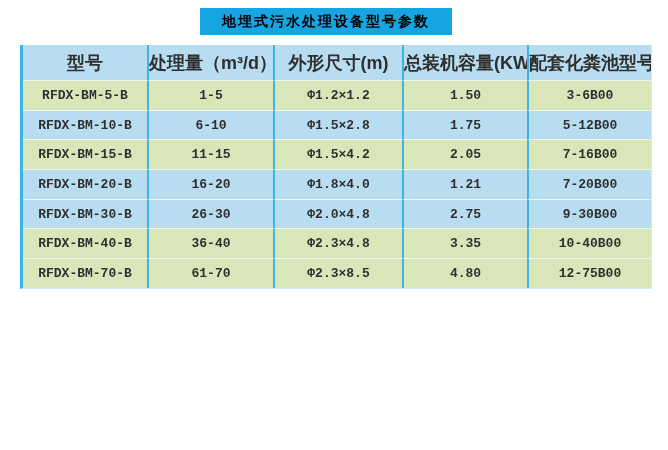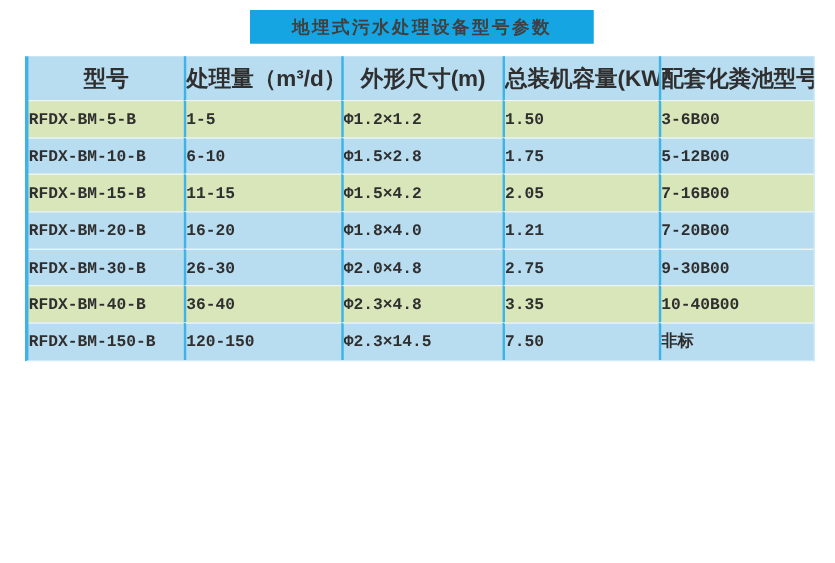--- a/index.html
+++ b/index.html
@@ -14,23 +14,23 @@
     --title-bg:#14a5e2;
     --row-blue:#b8dcf0;
     --row-green:#d9e6ba;
     --grid:#3eb3e6;
     --sep:#eef5ee;
     --text:#2f2f2f;
   }
   .title-bar {
     position:absolute;
     left:200px; top:8px;
-    width:275px; height:27px;
+    width:252px; height:27px;
     background:var(--title-bg);
-    color:#404040;
+    color:#000000;
     font-size:14px;
     font-weight:bold;
     letter-spacing:2px;
     display:flex;
     align-items:center;
     justify-content:center;
     white-space:nowrap;
   }
   .spec-table {
     position:absolute;
@@ -60,21 +60,21 @@
     white-space:nowrap;
     overflow:hidden;
   }
   .spec-table th:first-child { border-left:none; }
   .spec-table td {
     height:29.7px;
     color:var(--text);
     font-family:"Liberation Mono","DejaVu Sans Mono", monospace;
     font-size:13px;
     font-weight:bold;
-    text-align:left;
+    text-align:center;
     vertical-align:middle;
     border-left:2px solid var(--grid);
     border-top:1px solid var(--sep);
     white-space:nowrap;
     overflow:hidden;
   }
   .spec-table td:first-child { border-left:none; }
   .spec-table tr.row-green td { background:var(--row-green); }
   .spec-table tr.row-blue  td { background:var(--row-blue); }
 </style>
@@ -136,21 +136,21 @@
         <td>2.75</td>
         <td>9-30B00</td>
       </tr>
       <tr class="row-green">
         <td>RFDX-BM-40-B</td>
         <td>36-40</td>
         <td>Φ2.3×4.8</td>
         <td>3.35</td>
         <td>10-40B00</td>
       </tr>
-      <tr class="row-blue">
-        <td>RFDX-BM-150-B</td>
-        <td>120-150</td>
-        <td>Φ2.3×14.5</td>
-        <td>7.50</td>
-        <td>非标</td>
+      <tr class="row-green">
+        <td>RFDX-BM-70-B</td>
+        <td>61-70</td>
+        <td>Φ2.3×8.5</td>
+        <td>4.80</td>
+        <td>12-75B00</td>
       </tr>
     </tbody>
 </table>
 
 </body></html>

